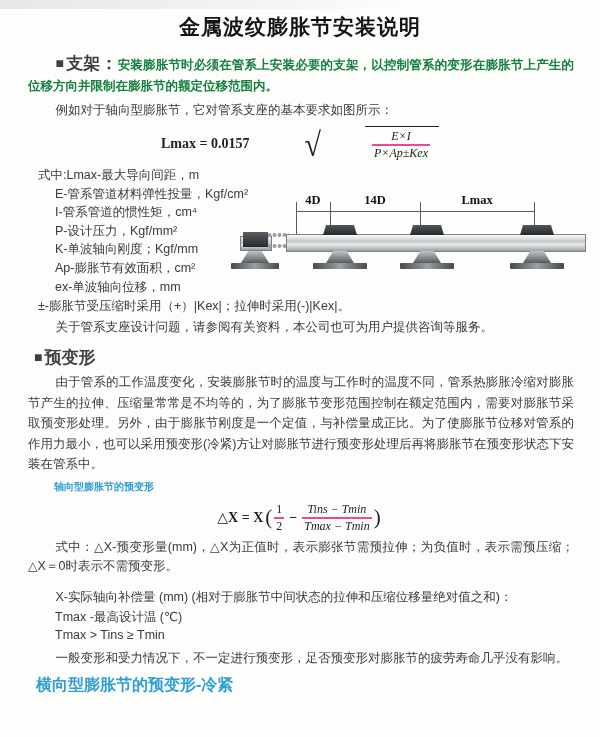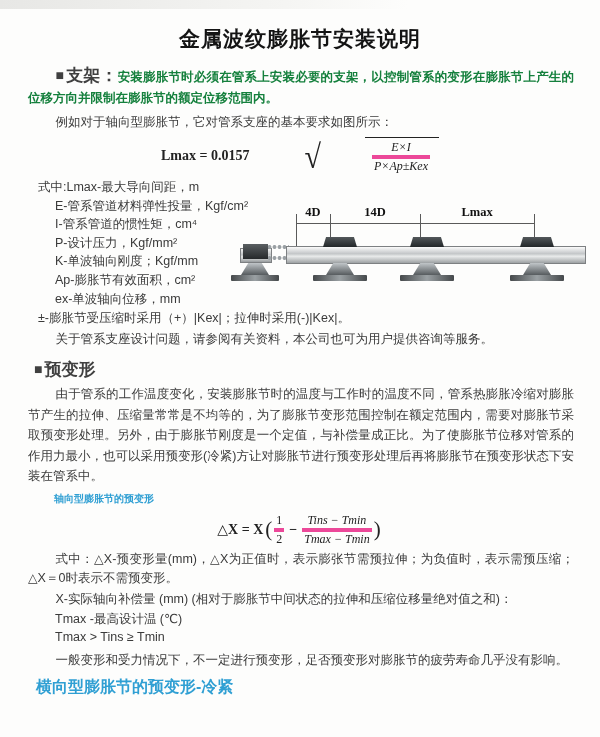--- a/index.html
+++ b/index.html
@@ -1,56 +1,56 @@
 <!DOCTYPE html>
 <html><head>
 <meta charset="utf-8">
 <style>
   html,body{margin:0;padding:0;background:#fdfdfc;}
   .page{position:relative;width:600px;height:737px;background:#fdfdfc;overflow:hidden;
         font-family:"Liberation Sans","DejaVu Sans",sans-serif;color:#3a3a3a;font-size:12.5px;}
   .edge-strip{position:absolute;top:0;left:0;width:68%;height:9px;
         background:linear-gradient(90deg,#e7e7e5,#f5f5f3 70%,#fdfdfc);}
-  h1.title{margin:0;padding-top:24px;text-align:center;font-size:21px;line-height:30px;
+  h1.title{margin:0;padding-top:12px;text-align:center;font-size:21px;line-height:30px;
         font-weight:bold;color:#141414;letter-spacing:1px;}
   p{margin:0;}
   .body-text{margin-left:28px;margin-right:26px;line-height:21px;text-align:justify;}
   .indent{text-indent:2.2em;}
   .bold{font-weight:bold;color:#15803d;}
   .p1{margin-top:11px;}
   .p2{margin-top:3px;line-height:20px;}
   .sec-h{font-size:17px;font-weight:bold;color:#404040;}
   .sq{font-size:14px;margin-right:2px;position:relative;top:-1px;}
   
   .formula{display:flex;justify-content:center;align-items:center;
         font-family:"Liberation Serif","DejaVu Serif",serif;color:#222;font-size:14px;}
   .f-lhs{font-weight:bold;}
   .frac{display:inline-flex;flex-direction:column;align-items:center;text-align:center;
         line-height:1.25;font-size:12px;vertical-align:middle;}
-  .frac .fden{border-top:4px solid #ec4899;padding:0 2px;}
+  .frac .fden{border-top:2px solid #ec4899;padding:0 2px;}
   .ital{font-style:italic;}
   .f1{margin-top:7px;height:33px;gap:47px;}
   .sqrt-sign{font-size:30px;font-weight:400;line-height:1;margin:2px -3px 0 8px;transform:scaleY(1.12);}
   .sqrt-body{border-top:1.4px solid #222;padding:2px 9px 0 7px;}
   .paren{font-size:21px;font-weight:400;line-height:1;margin:0 2px;}
   .f2{margin-top:7px;height:34px;}
   .op{margin:0 5px;font-weight:bold;}
   
   .vars-wrap{position:relative;margin:6px 0 0 38px;height:130px;}
   .vars div{line-height:18.6px;white-space:nowrap;}
   .vars div.sub{margin-left:17px;}
   .pm-line{margin-left:38px;line-height:20px;white-space:nowrap;}
   .consult{margin-top:1px;line-height:20px;}
   .sec2{margin:9px 0 0 34px;}
   .pre-body{margin-top:3px;line-height:20.5px;}
   .sub-h{font-weight:bold;color:#2f9fd3;}
   .sub-h.axial{margin:5px 0 0 54px;font-size:10px;}
   .sub-h.lateral{margin:7px 0 0 36px;font-size:16px;}
   .d1{margin-top:3px;line-height:19.5px;}
-  .d2{margin-top:1px;line-height:19px;text-indent:2.2em;}
+  .d2{margin-top:11px;line-height:19px;text-indent:2.2em;}
   .temps{margin-left:55px;margin-top:1px;}
   .temps div{line-height:18.5px;}
   .axial-note{margin-top:4px;line-height:19px;}
   
   .diagram{position:absolute;top:28px;left:202px;width:346px;height:86px;}
   .dim-line{position:absolute;top:17px;left:56px;width:238px;border-top:1px solid #5a5a5a;}
   .tick{position:absolute;top:8px;width:1px;height:33px;background:#5a5a5a;}
   .dim-label{position:absolute;top:-1px;transform:translateX(-50%);
         font-family:"Liberation Serif","DejaVu Serif",serif;font-weight:bold;font-size:12.5px;color:#111;}
   .pipe{position:absolute;top:40px;left:46px;width:298px;height:16px;border:1px solid #7d8082;

